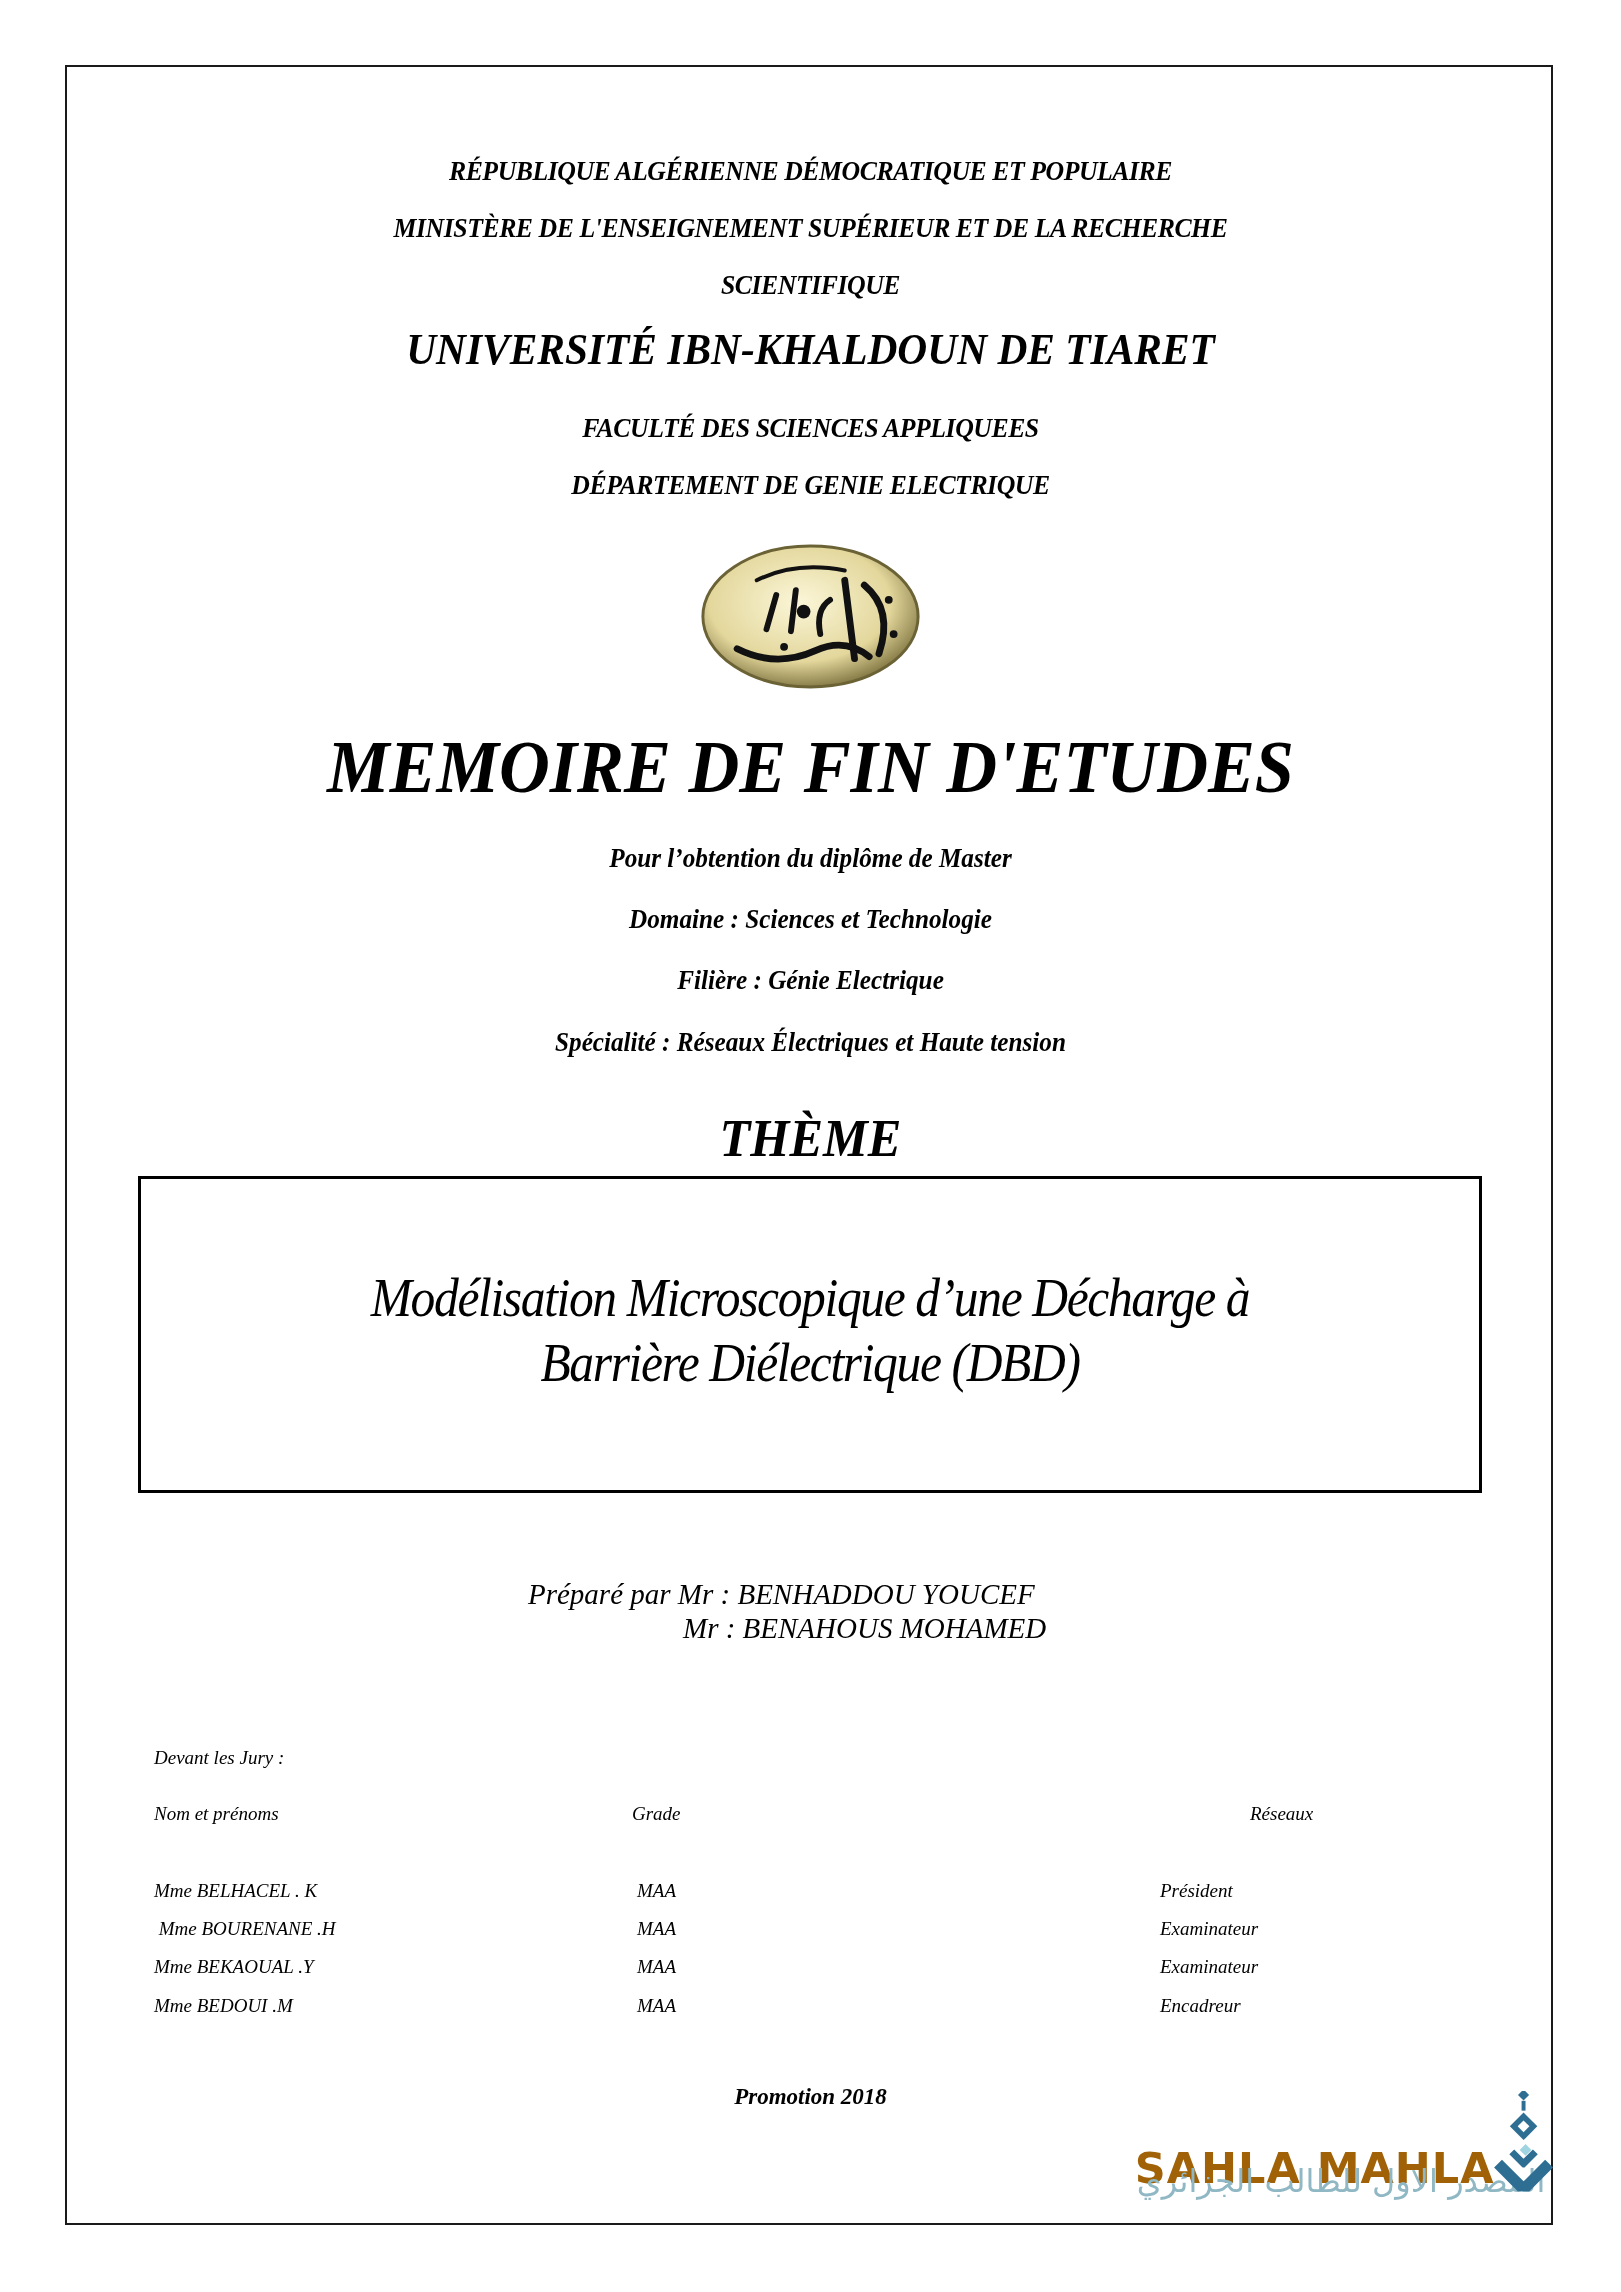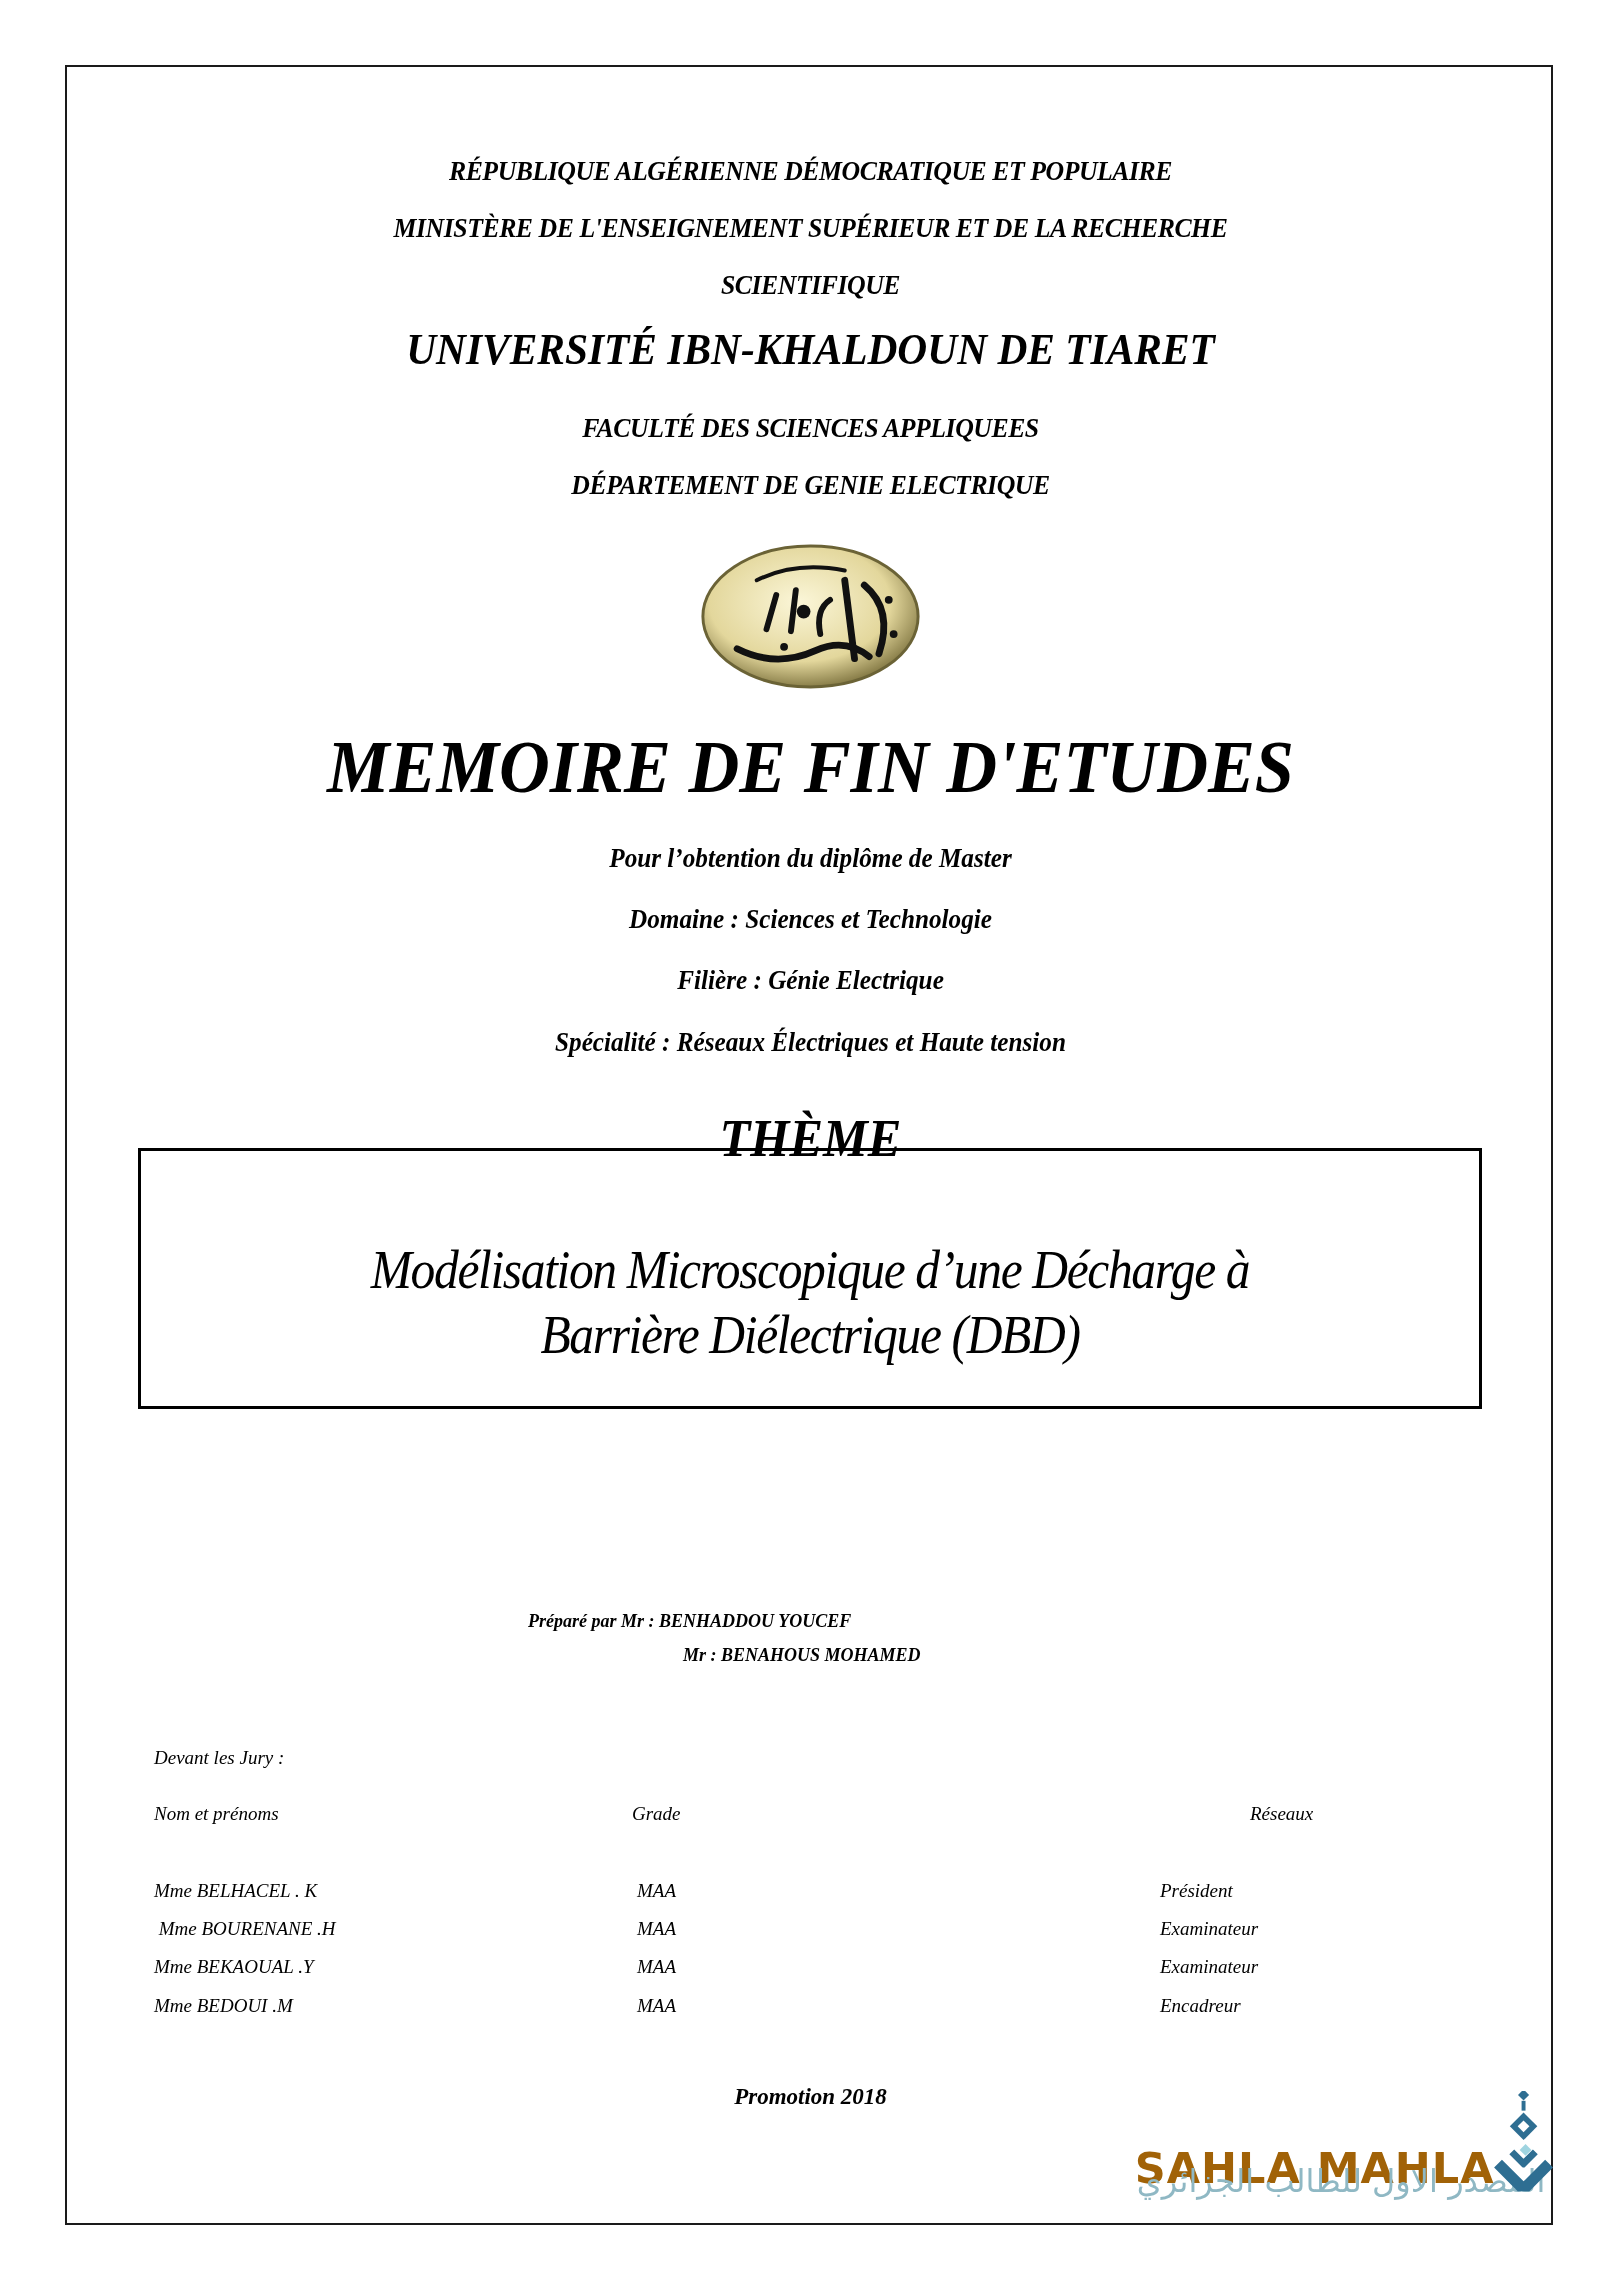--- a/index.html
+++ b/index.html
@@ -7,27 +7,27 @@
            font-family: "Liberation Serif", "DejaVu Serif", serif; color: #000; }
     .page-border { position: absolute; left: 65px; top: 65px; width: 1488px; height: 2160px;
                    border: 2px solid #1a1a1a; box-sizing: border-box; }
     .line { position: absolute; left: 0; width: 1621px; text-align: center;
             font-style: italic; font-weight: bold; white-space: nowrap; }
     .hdr { font-size: 28px; letter-spacing: -0.5px; transform: scaleX(0.92); transform-origin: center; }
     .univ { font-size: 45px; font-weight: bold; transform: scaleX(0.92); }
     .title { font-size: 74px; font-weight: bold; transform: scaleX(0.95); }
     .sub { font-size: 27.4px; transform: scaleX(0.92); }
     .theme-label { font-size: 53px; transform: scaleX(0.95); }
-    .theme-box { position: absolute; left: 138px; top: 1148px; width: 1344px; height: 261px;
+    .theme-box { position: absolute; left: 138px; top: 1176px; width: 1344px; height: 317px;
                  border: 3.9px solid #000; box-sizing: border-box; }
     .theme-text { position: absolute; left: 0; right: 0; top: 86px; text-align: center;
                   font-style: italic; font-weight: normal; font-size: 55px; line-height: 65px;
                   letter-spacing: -1.5px; transform: scaleX(0.9); }
     .logo { position: absolute; left: 698px; top: 541px; width: 225px; height: 151px; }
-    .prep { position: absolute; font-style: italic; font-weight: bold; font-size: 18px; white-space: nowrap; margin-top: 33px; }
+    .prep { position: absolute; font-style: italic; font-weight: normal; font-size: 29px; white-space: nowrap; }
     .jury { position: absolute; font-style: italic; font-weight: normal; font-size: 19px; white-space: nowrap; }
     .promo { font-size: 23px; }
     .sahla { position: absolute; left: 1127px; top: 2107px; width: 431px; height: 118px; }
     .sahla-text { position: absolute; left: 7.8px; top: 0px; font-family: "DejaVu Sans", sans-serif;
                   font-weight: bold; font-size: 43px; color: #a16207; letter-spacing: 1px; margin-top: 36px; }
     .sahla-ar { position: absolute; left: 9.8px; top: 55px; font-family: "DejaVu Sans", sans-serif;
                 font-size: 32px; color: #8fb8c4; direction: rtl; }
     .sahla-emblem { position: absolute; left: 365px; top: -15.7px; width: 69px; height: 108px; }
   </style>
 </head>

